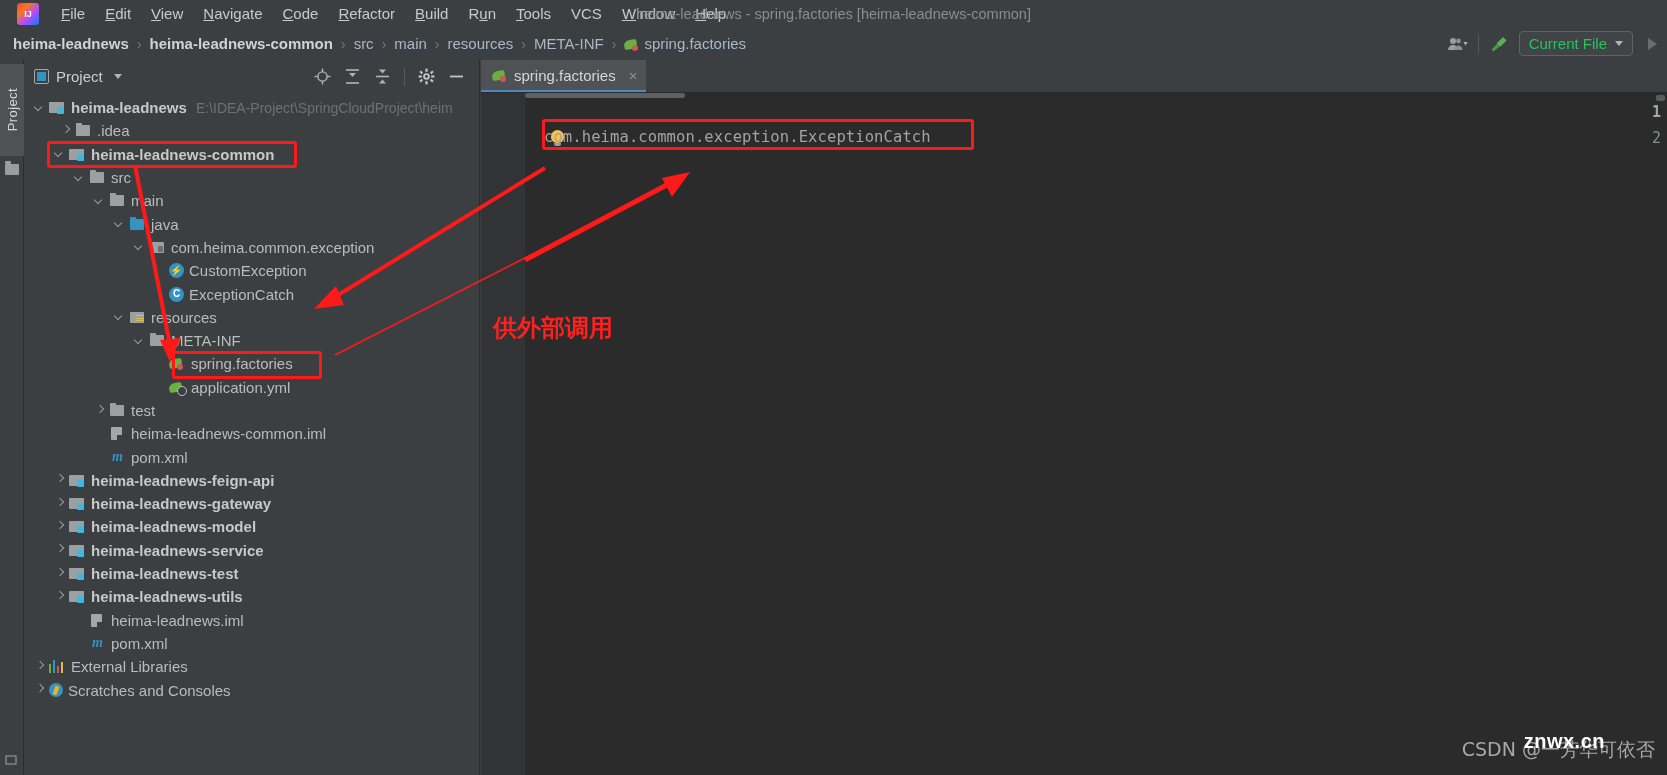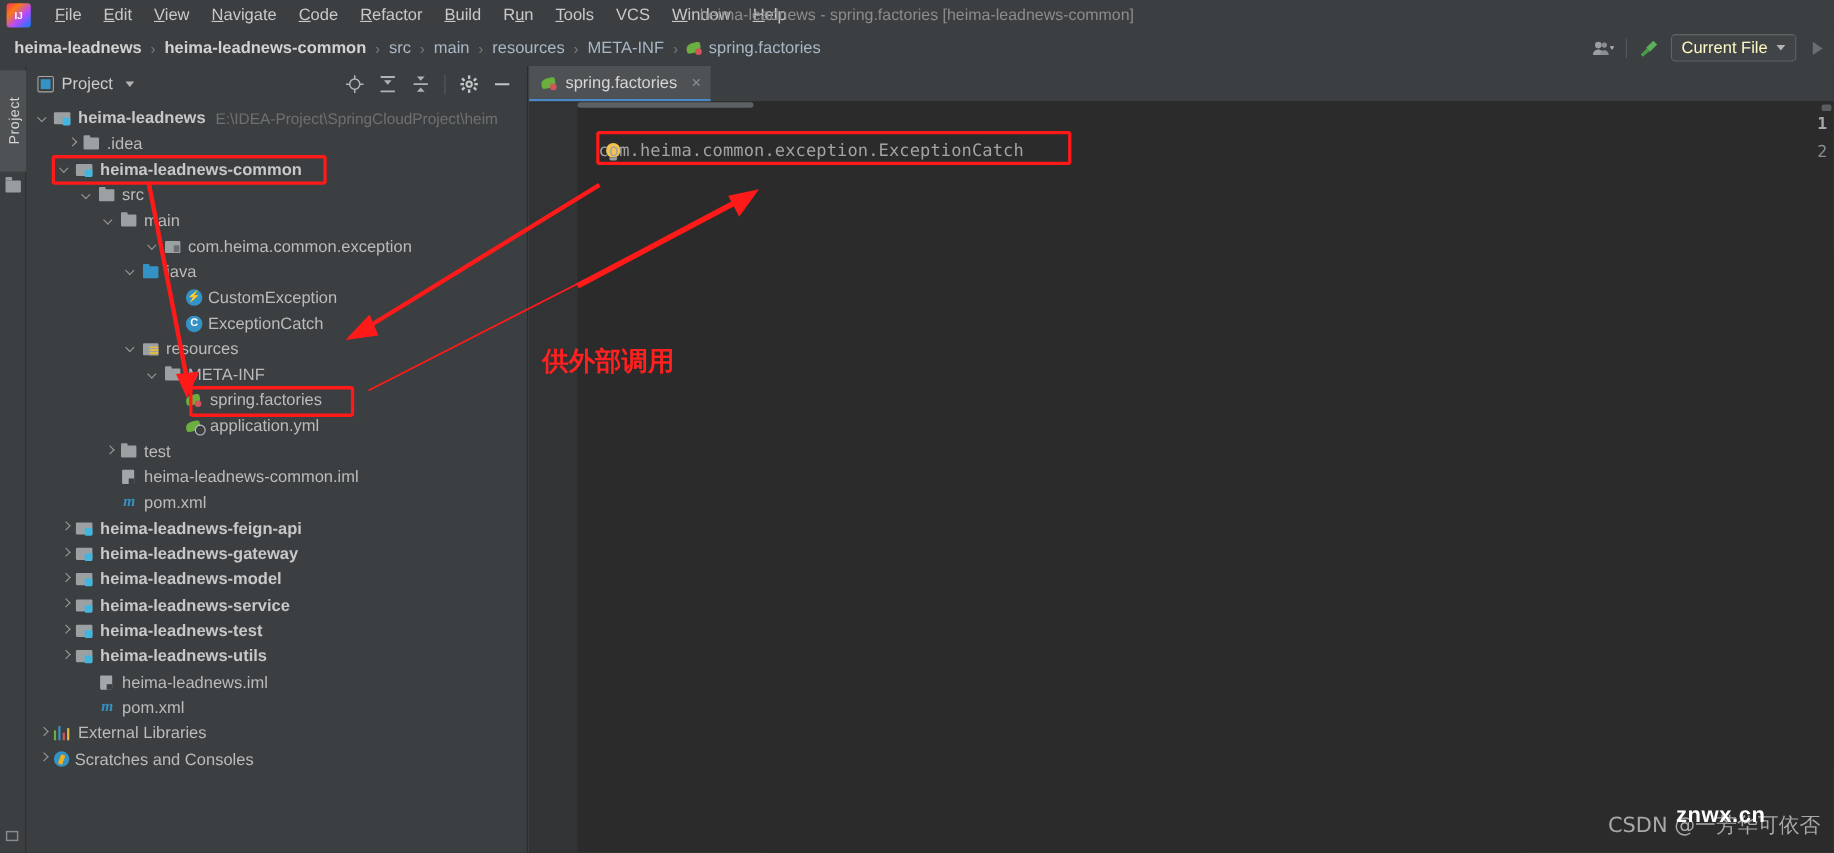--- a/index.html
+++ b/index.html
@@ -6,21 +6,21 @@
   html,body{ background:#3c3f41; }
   body{
     width:1667px; height:775px; overflow:hidden; position:relative;
     font-family:"Liberation Sans", sans-serif;
     color:#bbbbbb; font-size:15px;
     background:#3c3f41;
   }
 
   
   .menubar{
-    position:absolute; left:0; top:0; width:1405px; height:27px;
+    position:absolute; left:11px; top:0; width:1405px; height:27px;
     background:#3c3f41; display:flex; align-items:center; gap:0;
   }
   .ij-logo{
     width:22px; height:22px; margin-left:6px; margin-right:12px;
     border-radius:3px; position:relative; flex:none;
     background:linear-gradient(135deg,#fe315d 0%,#f97a12 28%,#b74aff 60%,#087cfa 100%);
   }
   .ij-logo::after{
     content:"IJ"; position:absolute; left:0; top:0; right:0; bottom:0;
     color:#fff; font-size:9px; font-weight:bold;
@@ -48,21 +48,21 @@
   .crumb .sep{ color:#75797a; padding:0 3px; font-size:14px; }
   .navbar-right{
     position:absolute; right:6px; top:0; height:33px;
     display:flex; align-items:center; gap:10px;
   }
   .ico{ display:inline-flex; align-items:center; justify-content:center; }
   .vsep{ width:1px; height:18px; background:#555a5c; }
   .run-config{
     display:flex; align-items:center; gap:8px;
     border:1px solid #5e6364; border-radius:4px;
-    padding:3px 9px; color:#fef9c3; font-size:15px; background:#404446;
+    padding:3px 9px; color:#22c55e; font-size:15px; background:#404446;
   }
   .caret{ width:0;height:0;border-left:4px solid transparent;border-right:4px solid transparent;border-top:5px solid #b4b4b4; }
 
   
   .toolstrip{
     position:absolute; left:0; top:60px; width:24px; bottom:0;
     background:#3c3f41; border-right:1px solid #2b2b2b;
   }
   .toolstrip .tab-vert{
     position:absolute; left:0; top:4px; width:24px; height:92px;
@@ -429,29 +429,29 @@
       <div class="row" style="padding-left: 50px;">
         <span class="arrow down"></span>
         <span class="ic ic-folder"></span>
         <span class="lbl">src</span>
       </div>
       <div class="row" style="padding-left: 70px;">
         <span class="arrow down"></span>
         <span class="ic ic-folder"></span>
         <span class="lbl">main</span>
       </div>
+      <div class="row" style="padding-left: 90px;">
+        <span class="arrow down"></span>
+        <span class="ic ic-src"></span>
+        <span class="lbl">java</span>
+      </div>
       <div class="row" style="padding-left: 110px;">
         <span class="arrow down"></span>
         <span class="ic ic-pkg"></span>
         <span class="lbl">com.heima.common.exception</span>
-      </div>
-      <div class="row" style="padding-left: 90px;">
-        <span class="arrow down"></span>
-        <span class="ic ic-src"></span>
-        <span class="lbl">java</span>
       </div>
       <div class="row" style="padding-left: 130px;">
         <span class="arrow none"></span>
         <span class="ic-class" style="flex: 0 0 auto;">⚡</span>
         <span class="lbl">CustomException</span>
       </div>
       <div class="row" style="padding-left: 130px;">
         <span class="arrow none"></span>
         <span class="ic-class" style="flex: 0 0 auto;">C</span>
         <span class="lbl">ExceptionCatch</span>

